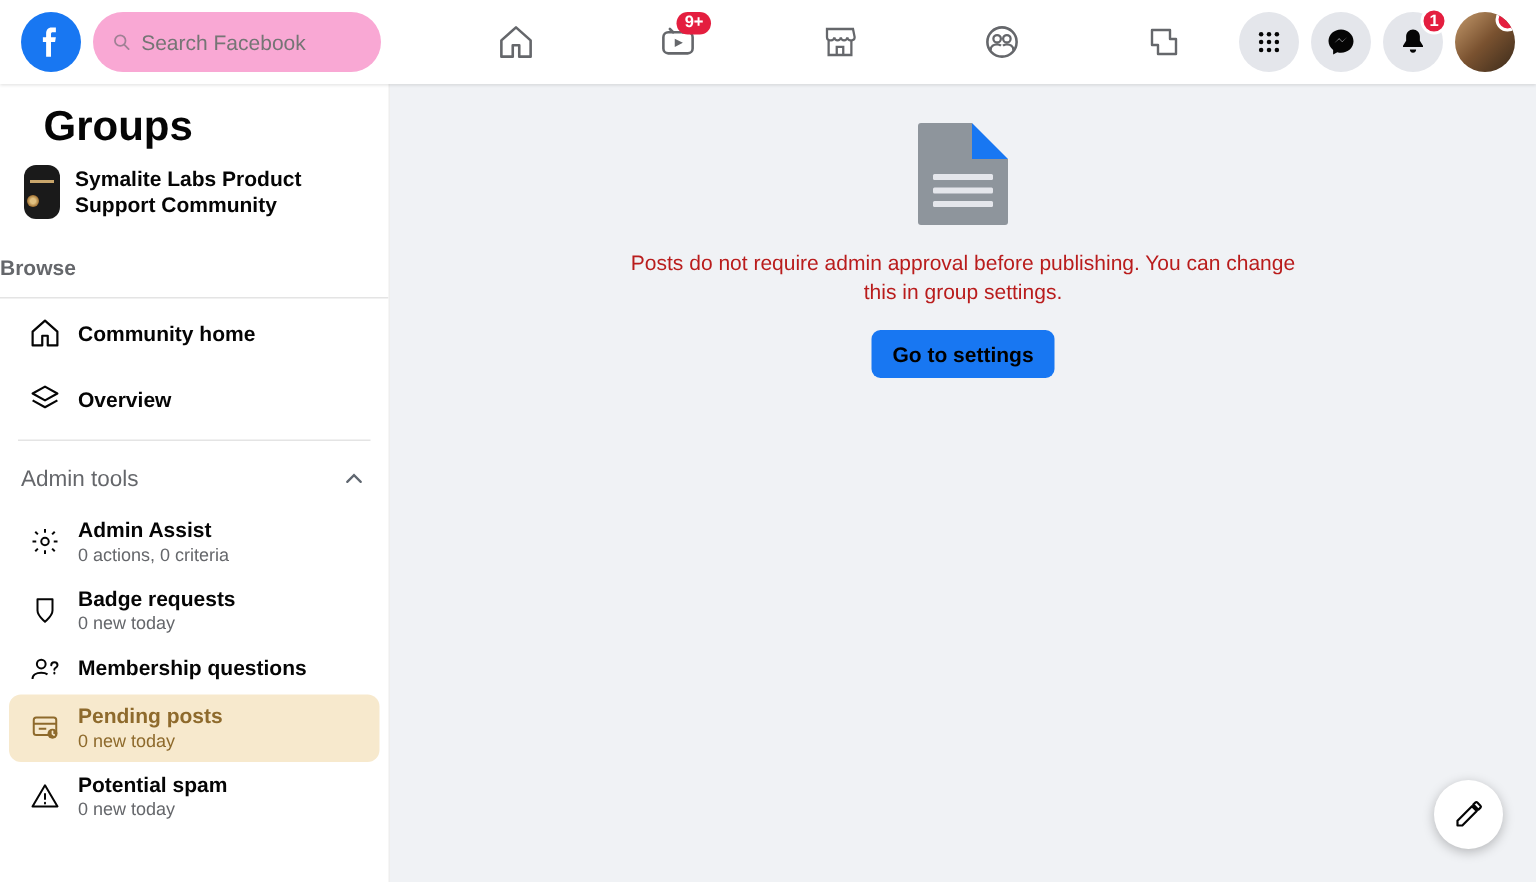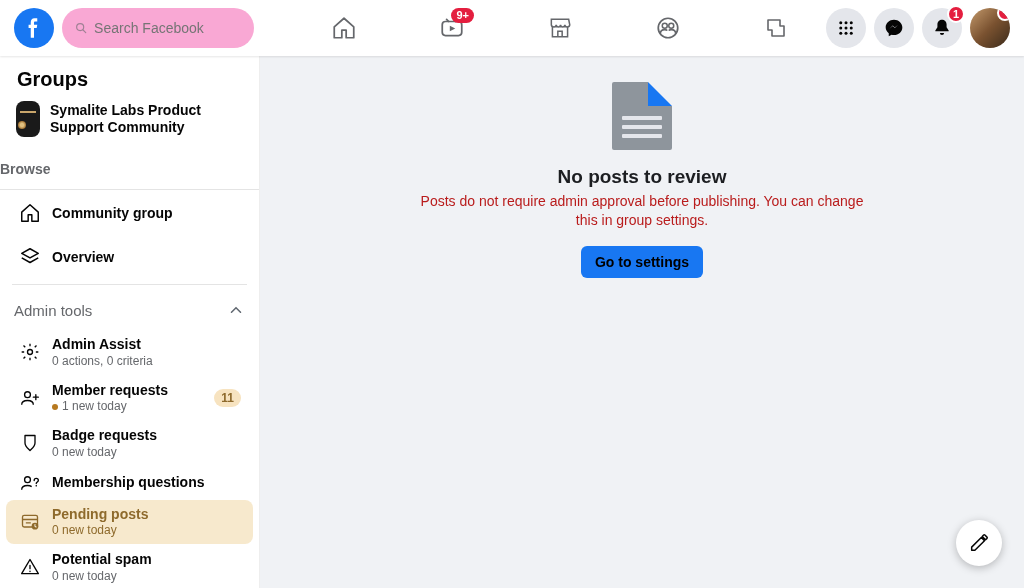--- a/index.html
+++ b/index.html
@@ -19,21 +19,21 @@
   .nav-tab svg { fill:none;}
   .tab-badge { position:absolute; top:4px; right:28px; background:#e41e3f; color:#fff; font-size:11px; font-weight:600; border-radius:10px; padding:1px 5px; line-height:1.2;}
   .hdr-right { display:flex; align-items:center; gap:8px; padding-right:14px;}
   .circle-btn { width:40px; height:40px; border-radius:50%; background:#e4e6eb; display:flex; align-items:center; justify-content:center; cursor:pointer; position:relative;}
   .hdr-right .avatar { width:40px; height:40px; border-radius:50%; overflow:hidden; cursor:pointer; background:linear-gradient(135deg,#c49a6c,#7a5230,#3a2a1a); position:relative;}
   .avatar::after{ content:""; position:absolute; top:-3px; right:-3px; width:12px; height:12px; background:#e41e3f; border:2px solid #fff; border-radius:50%;}
   .circle-btn .bell-badge{position:absolute;top:-3px;right:-3px;width:18px;height:18px;background:#e41e3f;color:#fff;border-radius:50%;font-size:11px;font-weight:700;display:flex;align-items:center;justify-content:center;border:2px solid #fff;}
   
   
   .sidebar { position:fixed; top:56px; left:0; bottom:0; width:260px; background:#fff; border-right:1px solid #eee; overflow-y:auto; padding-bottom:20px;}
-  .sb-title { font-size:20px; font-weight:700; padding:12px 17px 4px; }
+  .sb-title { font-size:28px; font-weight:700; padding:12px 29px 4px; }
   .group-row { display:flex; align-items:center; padding:6px 16px 10px; cursor:pointer;}
   .group-thumb { width:36px; height:36px; border-radius:8px; background:#1a1a1a; margin-right:10px; position:relative; overflow:hidden;}
   .group-thumb::before{content:"";position:absolute;top:10px;left:4px;right:4px;height:2px;background:#c9a66b;}
   .group-thumb::after{content:"";position:absolute;top:20px;left:2px;width:8px;height:8px;border-radius:50%;background:radial-gradient(circle,#e0c080 30%,#a07030 70%);}
   .group-name { font-size:14px; font-weight:600; color:#050505; line-height:1.2;}
   .sb-tabs { display:flex; border-bottom:1px solid #e4e4e4; margin-top:2px;}
   .sb-tab { flex:1; text-align:left; padding:12px 0; font-size:14px; font-weight:600; color:#65676b; cursor:pointer;}
   .sb-tab.active { color:#8e6a2c; border-bottom:3px solid #8e6a2c;}
   .sb-tab .count { margin-left:4px;}
   .simple-item { display:flex; align-items:center; padding:10px 12px; margin:2px 6px; border-radius:8px; cursor:pointer; font-size:14px; font-weight:600; color:#050505;}
@@ -156,21 +156,21 @@
   <div class="sb-tabs">
     <div class="sb-tab">Browse</div>
   </div>
 
   <div class="simple-item">
     <span class="ico">
       <svg width="22" height="22" viewBox="0 0 24 24">
           <path d="M3 11 L12 3 L21 11 V21 H14 V14 H10 V21 H3 Z" stroke="#050505" stroke-width="1.6" fill="none" stroke-linejoin="round"></path>
         </svg>
     </span>
-    <span>Community group</span>
+    <span>Community home</span>
   </div>
   <div class="simple-item">
     <span class="ico">
       <svg width="22" height="22" viewBox="0 0 24 24">
           <path d="M12 3 L21 8 L12 13 L3 8 Z M3 13 L12 18 L21 13" stroke="#050505" stroke-width="1.6" fill="none" stroke-linejoin="round"></path>
         </svg>
     </span>
     <span>Overview</span>
   </div>
 
@@ -189,34 +189,20 @@
           <circle cx="12" cy="12" r="3" stroke="#050505" stroke-width="1.6" fill="none"></circle>
           <path d="M12 2v3M12 19v3M4.2 4.2l2.1 2.1M17.7 17.7l2.1 2.1M2 12h3M19 12h3M4.2 19.8l2.1-2.1M17.7 6.3l2.1-2.1" stroke="#050505" stroke-width="1.6"></path>
         </svg>
       </span>
     <div>
       <div class="lbl">Admin Assist</div>
       <div class="sub">0 actions, 0 criteria</div>
     </div>
   </div>
 
-  <div class="admin-item">
-    <span class="ico">
-        <svg width="20" height="20" viewBox="0 0 24 24">
-          <circle cx="9" cy="8" r="3.5" stroke="#050505" stroke-width="1.6" fill="none"></circle>
-          <path d="M2 20c0-3.3 3.1-5 7-5s7 1.7 7 5" stroke="#050505" stroke-width="1.6" fill="none"></path>
-          <path d="M19 8v6M16 11h6" stroke="#050505" stroke-width="1.6" stroke-linecap="round"></path>
-        </svg>
-      </span>
-    <div>
-      <div class="lbl">Member requests</div>
-      <div class="sub"><span class="dot"></span><span>1 new today</span></div>
-    </div>
-    <span class="badge">11</span>
-  </div>
 
   <div class="admin-item">
     <span class="ico">
         <svg width="20" height="20" viewBox="0 0 24 24">
           <path d="M6 3h12v9c0 4-3 6-6 9-3-3-6-5-6-9V3z" stroke="#050505" stroke-width="1.6" fill="none" stroke-linejoin="round"></path>
         </svg>
       </span>
     <div>
       <div class="lbl">Badge requests</div>
       <div class="sub">0 new today</div>
@@ -269,21 +255,20 @@
 <div class="main">
   <div class="empty">
     <div class="doc-illust">
       <div class="doc-body"></div>
       <div style="position:absolute;top:0;right:0;width:24px;height:24px;background:#f0f2f5;"></div>
       <div style="position:absolute;top:0;right:0;width:0;height:0;border-top:24px solid transparent;border-left:24px solid #1877f2;"></div>
       <div class="doc-lines">
           <span></span>
         </div>
     </div>
-    <h2>No posts to review</h2>
     <p>Posts do not require admin approval before publishing. You can change this in group settings.</p>
     <button class="btn-primary">Go to settings</button>
   </div>
 </div>
 
 <div class="fab">
   <svg width="22" height="22" viewBox="0 0 24 24">
       <path d="M4 16.5V20h3.5L18 9.5 14.5 6 4 16.5zM20.7 7c.4-.4.4-1 0-1.4l-2.3-2.3c-.4-.4-1-.4-1.4 0L15.5 4.8 19.2 8.5 20.7 7z" stroke="#050505" stroke-width="1.6" fill="none" stroke-linejoin="round"></path>
     </svg>
 </div>

